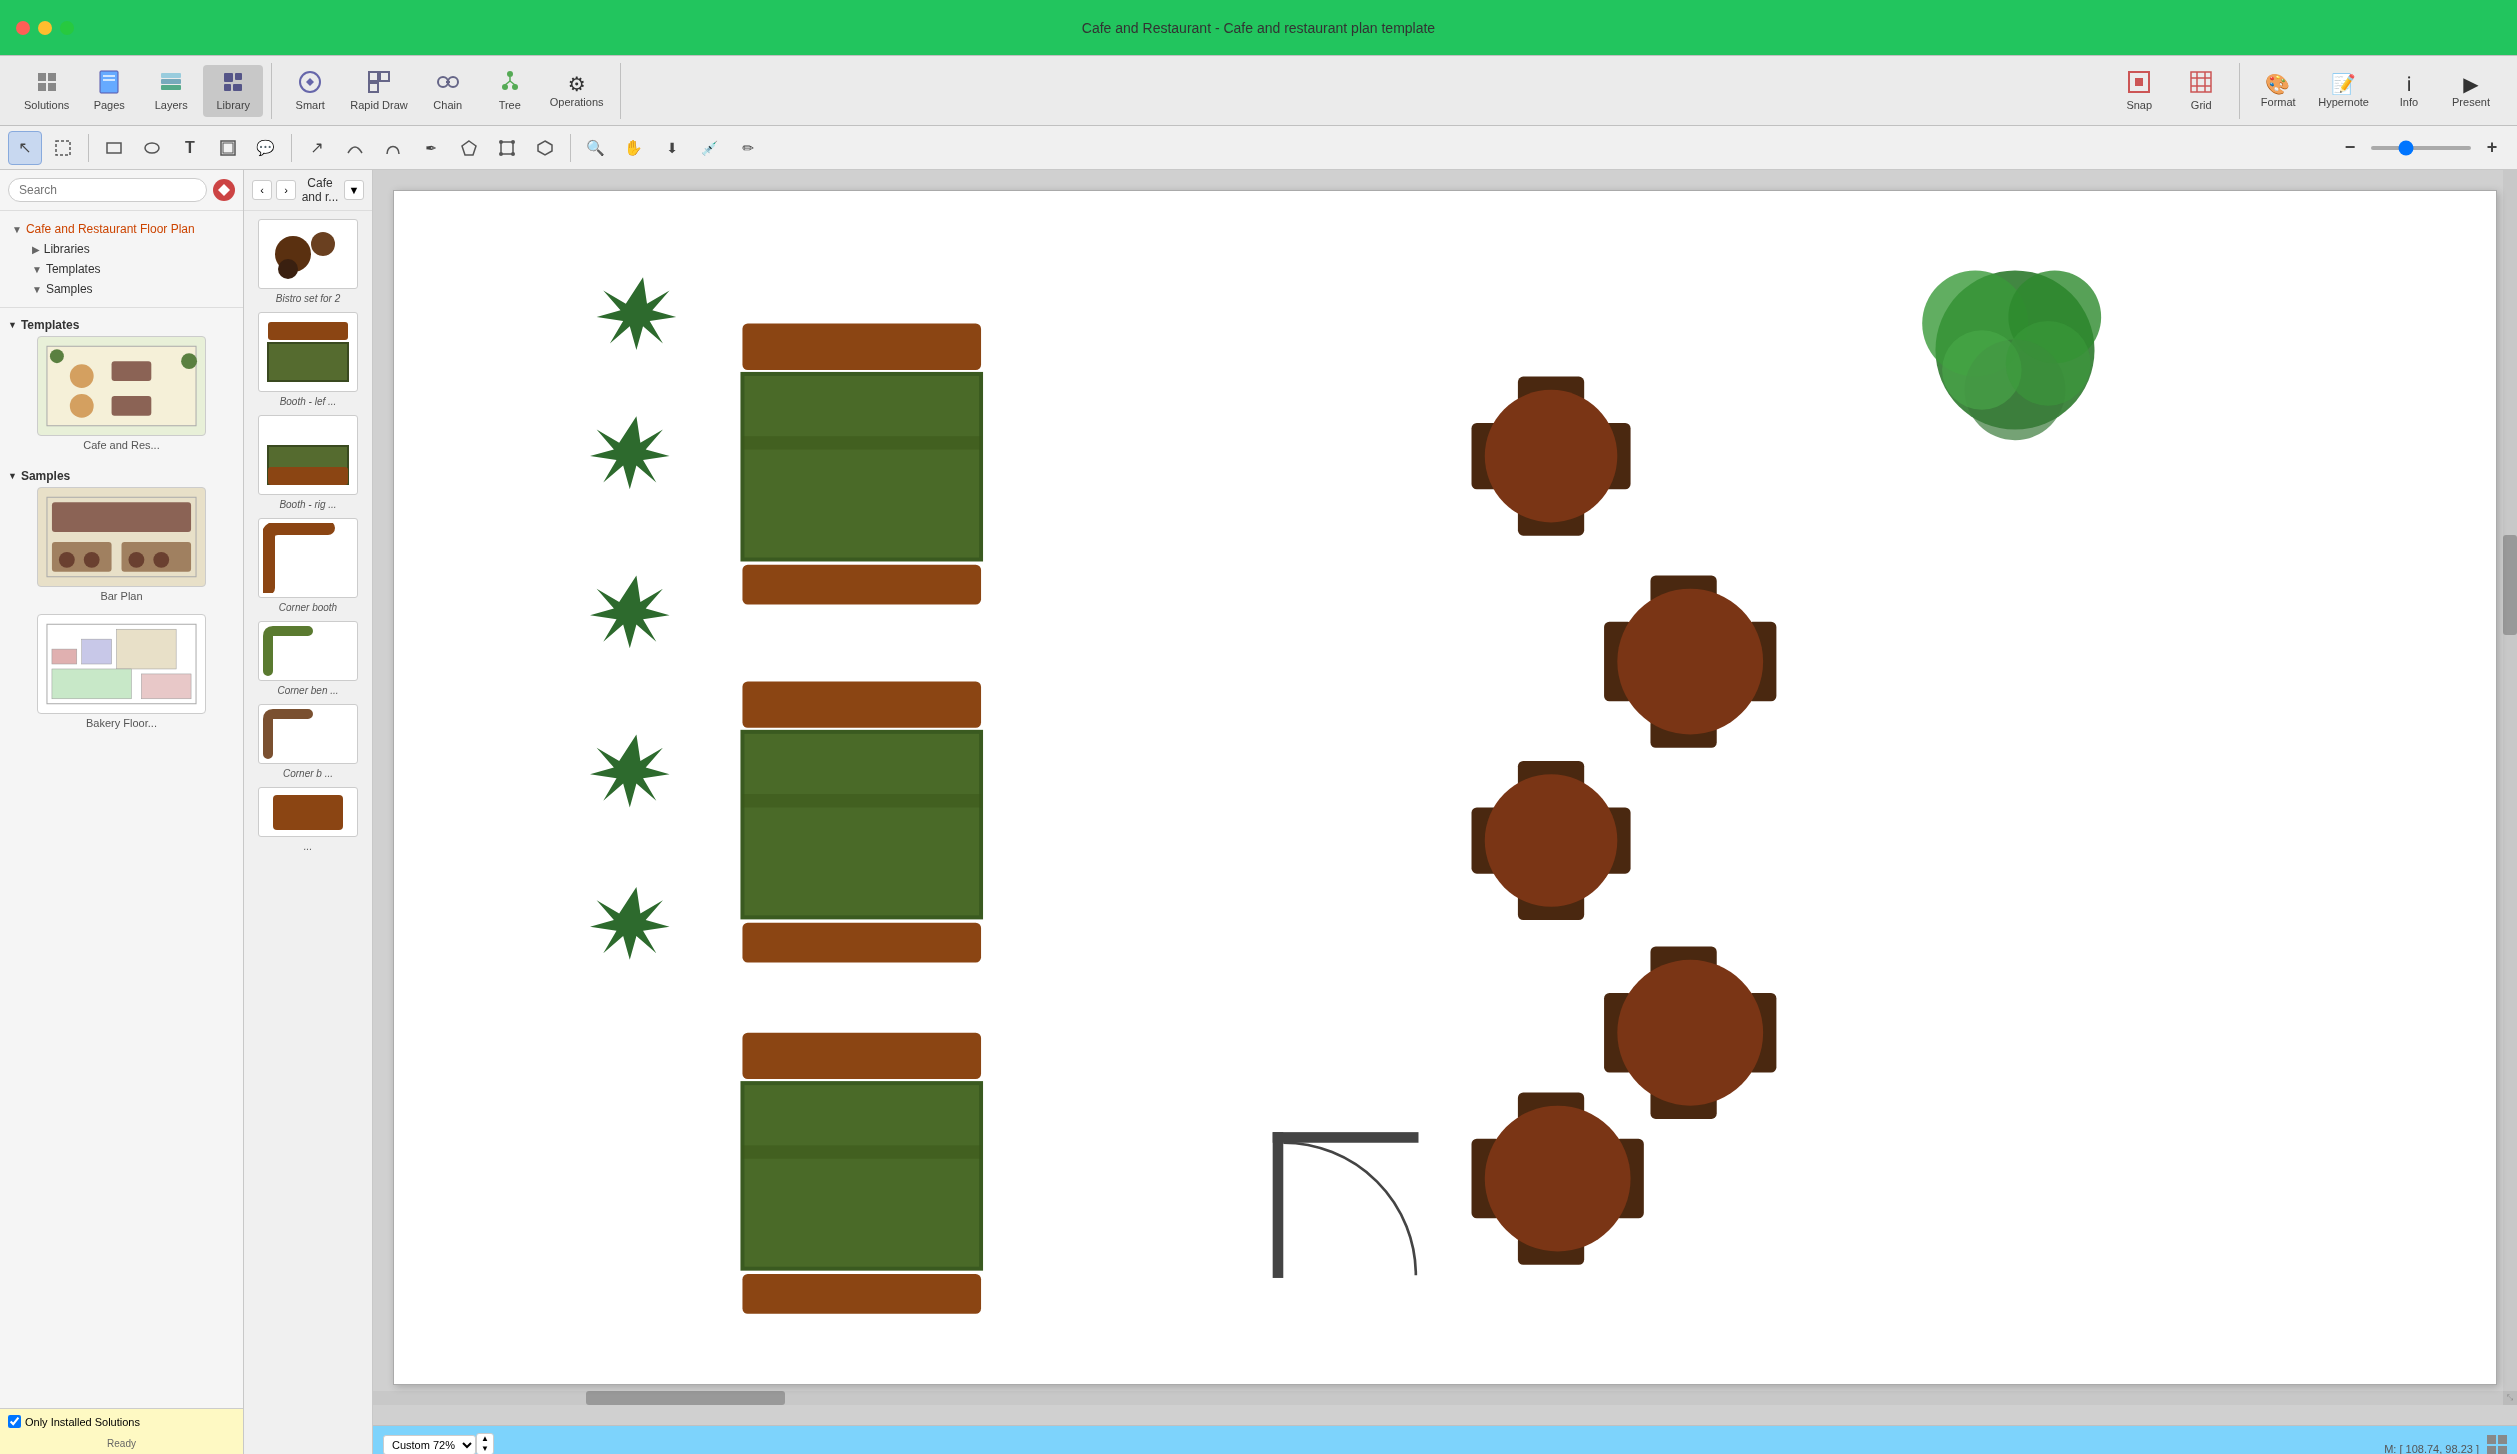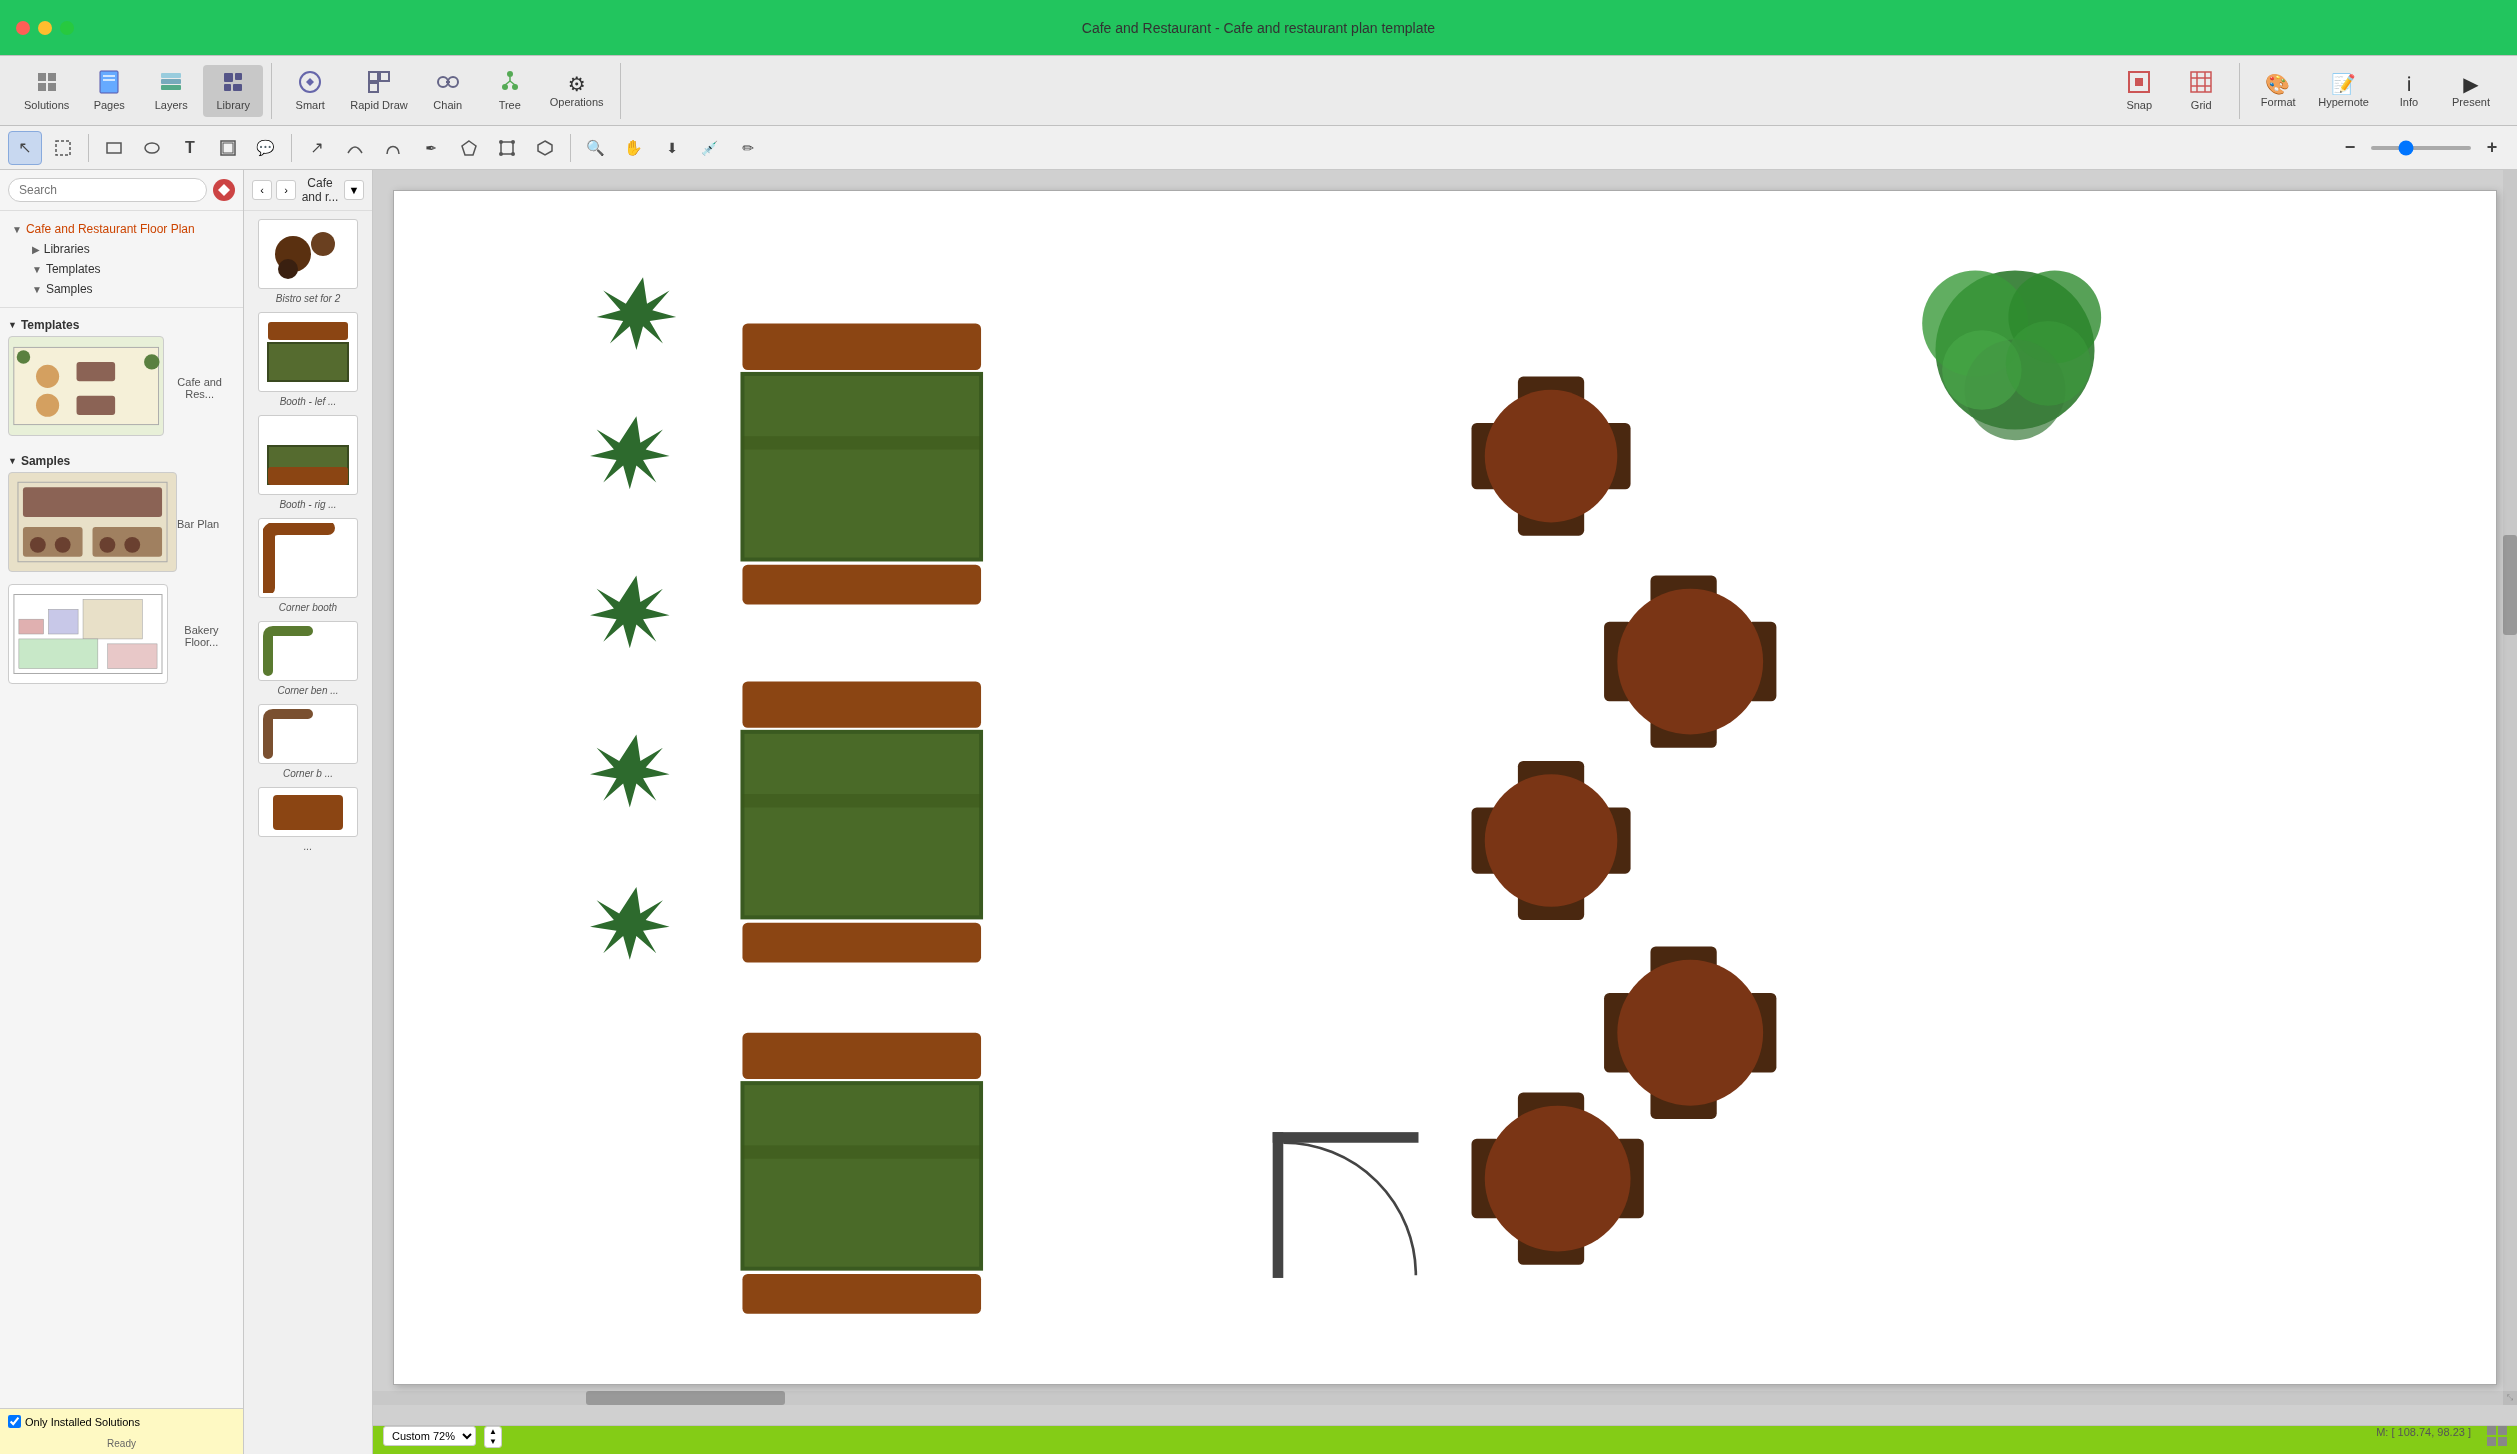--- a/index.html
+++ b/index.html
@@ -164,21 +164,21 @@
     .section-header {
       display: flex; align-items: center; gap: 4px;
       padding: 6px 0 4px 0;
       font-size: 12px;
       font-weight: 600;
       cursor: pointer;
       color: #333;
     }
     .section-header .arr { font-size: 9px; }
     .sidebar-item-card {
-      display: flex; flex-direction: row; align-items: center;
+      display: flex; flex-direction: column; align-items: center;
       margin-bottom: 12px;
     }
     .sidebar-thumbnail {
       width: 169px; height: 100px;
       background: #e8f0d8;
       border: 1px solid #ccc;
       border-radius: 4px;
       overflow: hidden;
       display: flex; align-items: center; justify-content: center;
       position: relative;
@@ -292,26 +292,25 @@
       background: #c8c8c8;
     }
     #canvas-scrollbar-h {
       position: absolute;
       bottom: 20px; left: 0; right: 14px;
       height: 14px;
       background: #c8c8c8;
     }
     #canvas-footer {
       height: 30px;
-      background: #84cc16;
+      background: #7dd3fc;
       border-top: 1px solid #c0c0c0;
       display: flex;
-      align-items: flex-start;
+      align-items: flex-end;
       padding: 0 10px;
-      gap: 8px;
     }
     .zoom-select {
       border: 1px solid #ccc;
       border-radius: 3px;
       padding: 2px 4px;
       font-size: 11px;
       background: white;
       cursor: pointer;
     }
     .coords { font-size: 11px; color: #555; margin-left: auto; }

